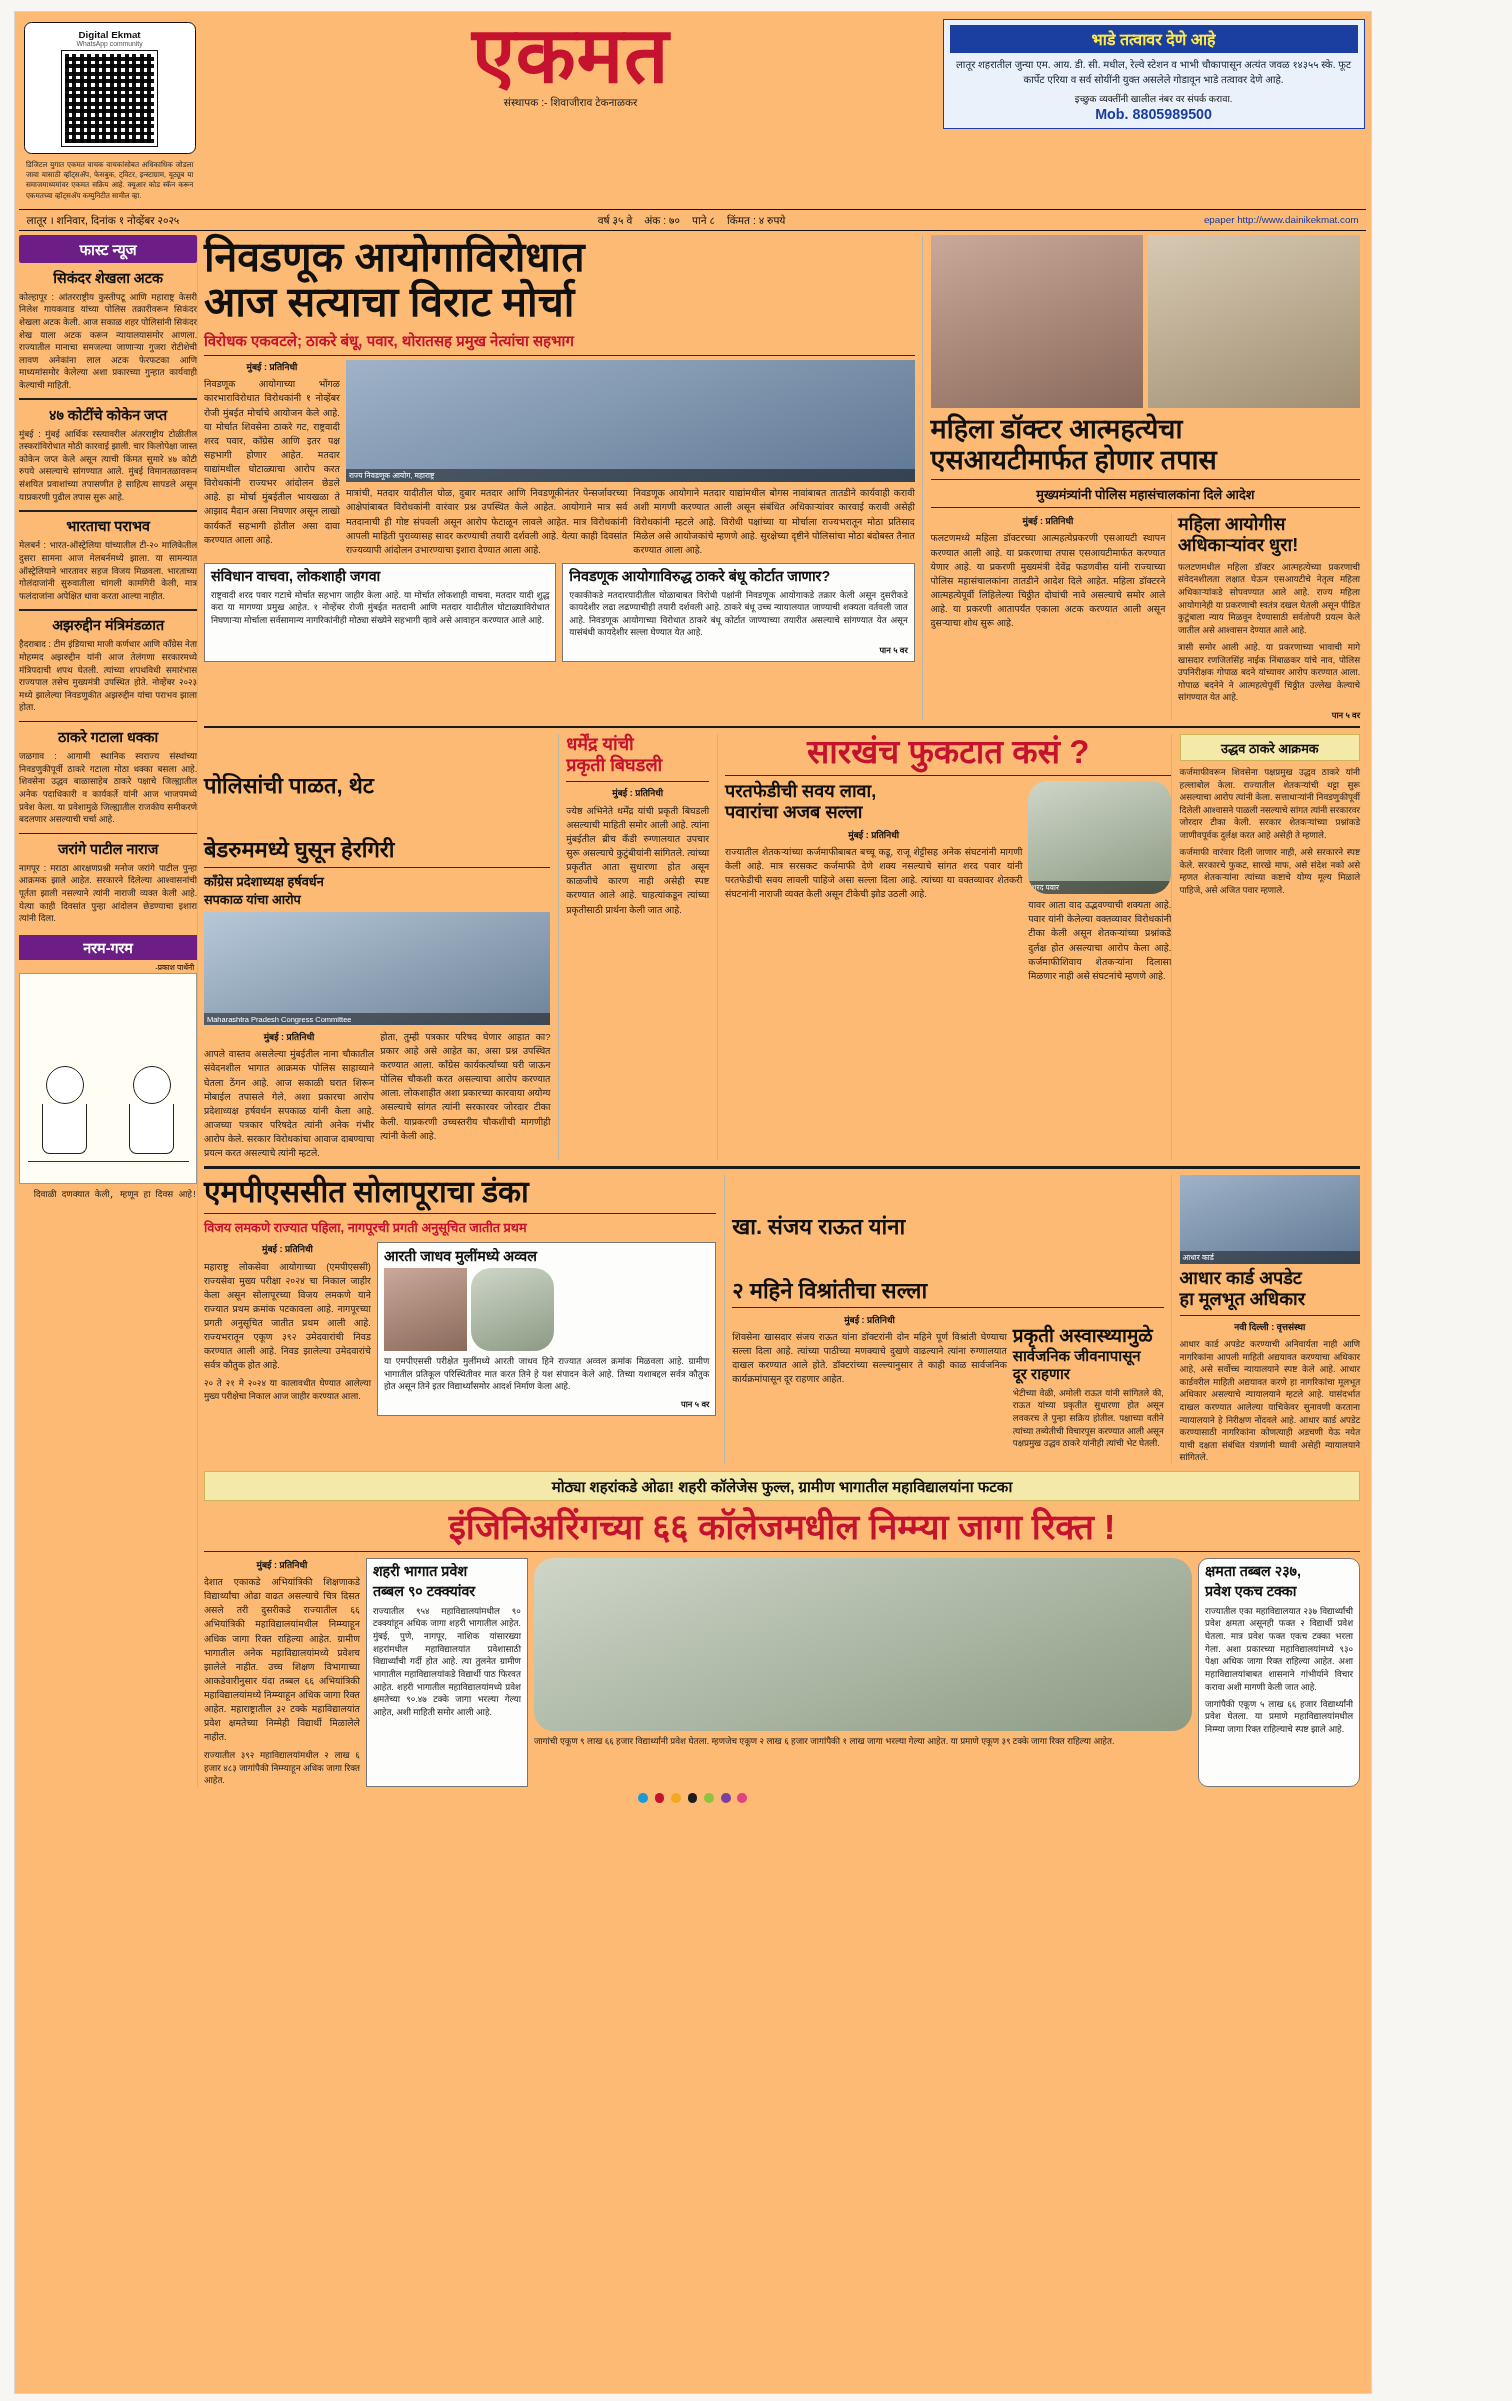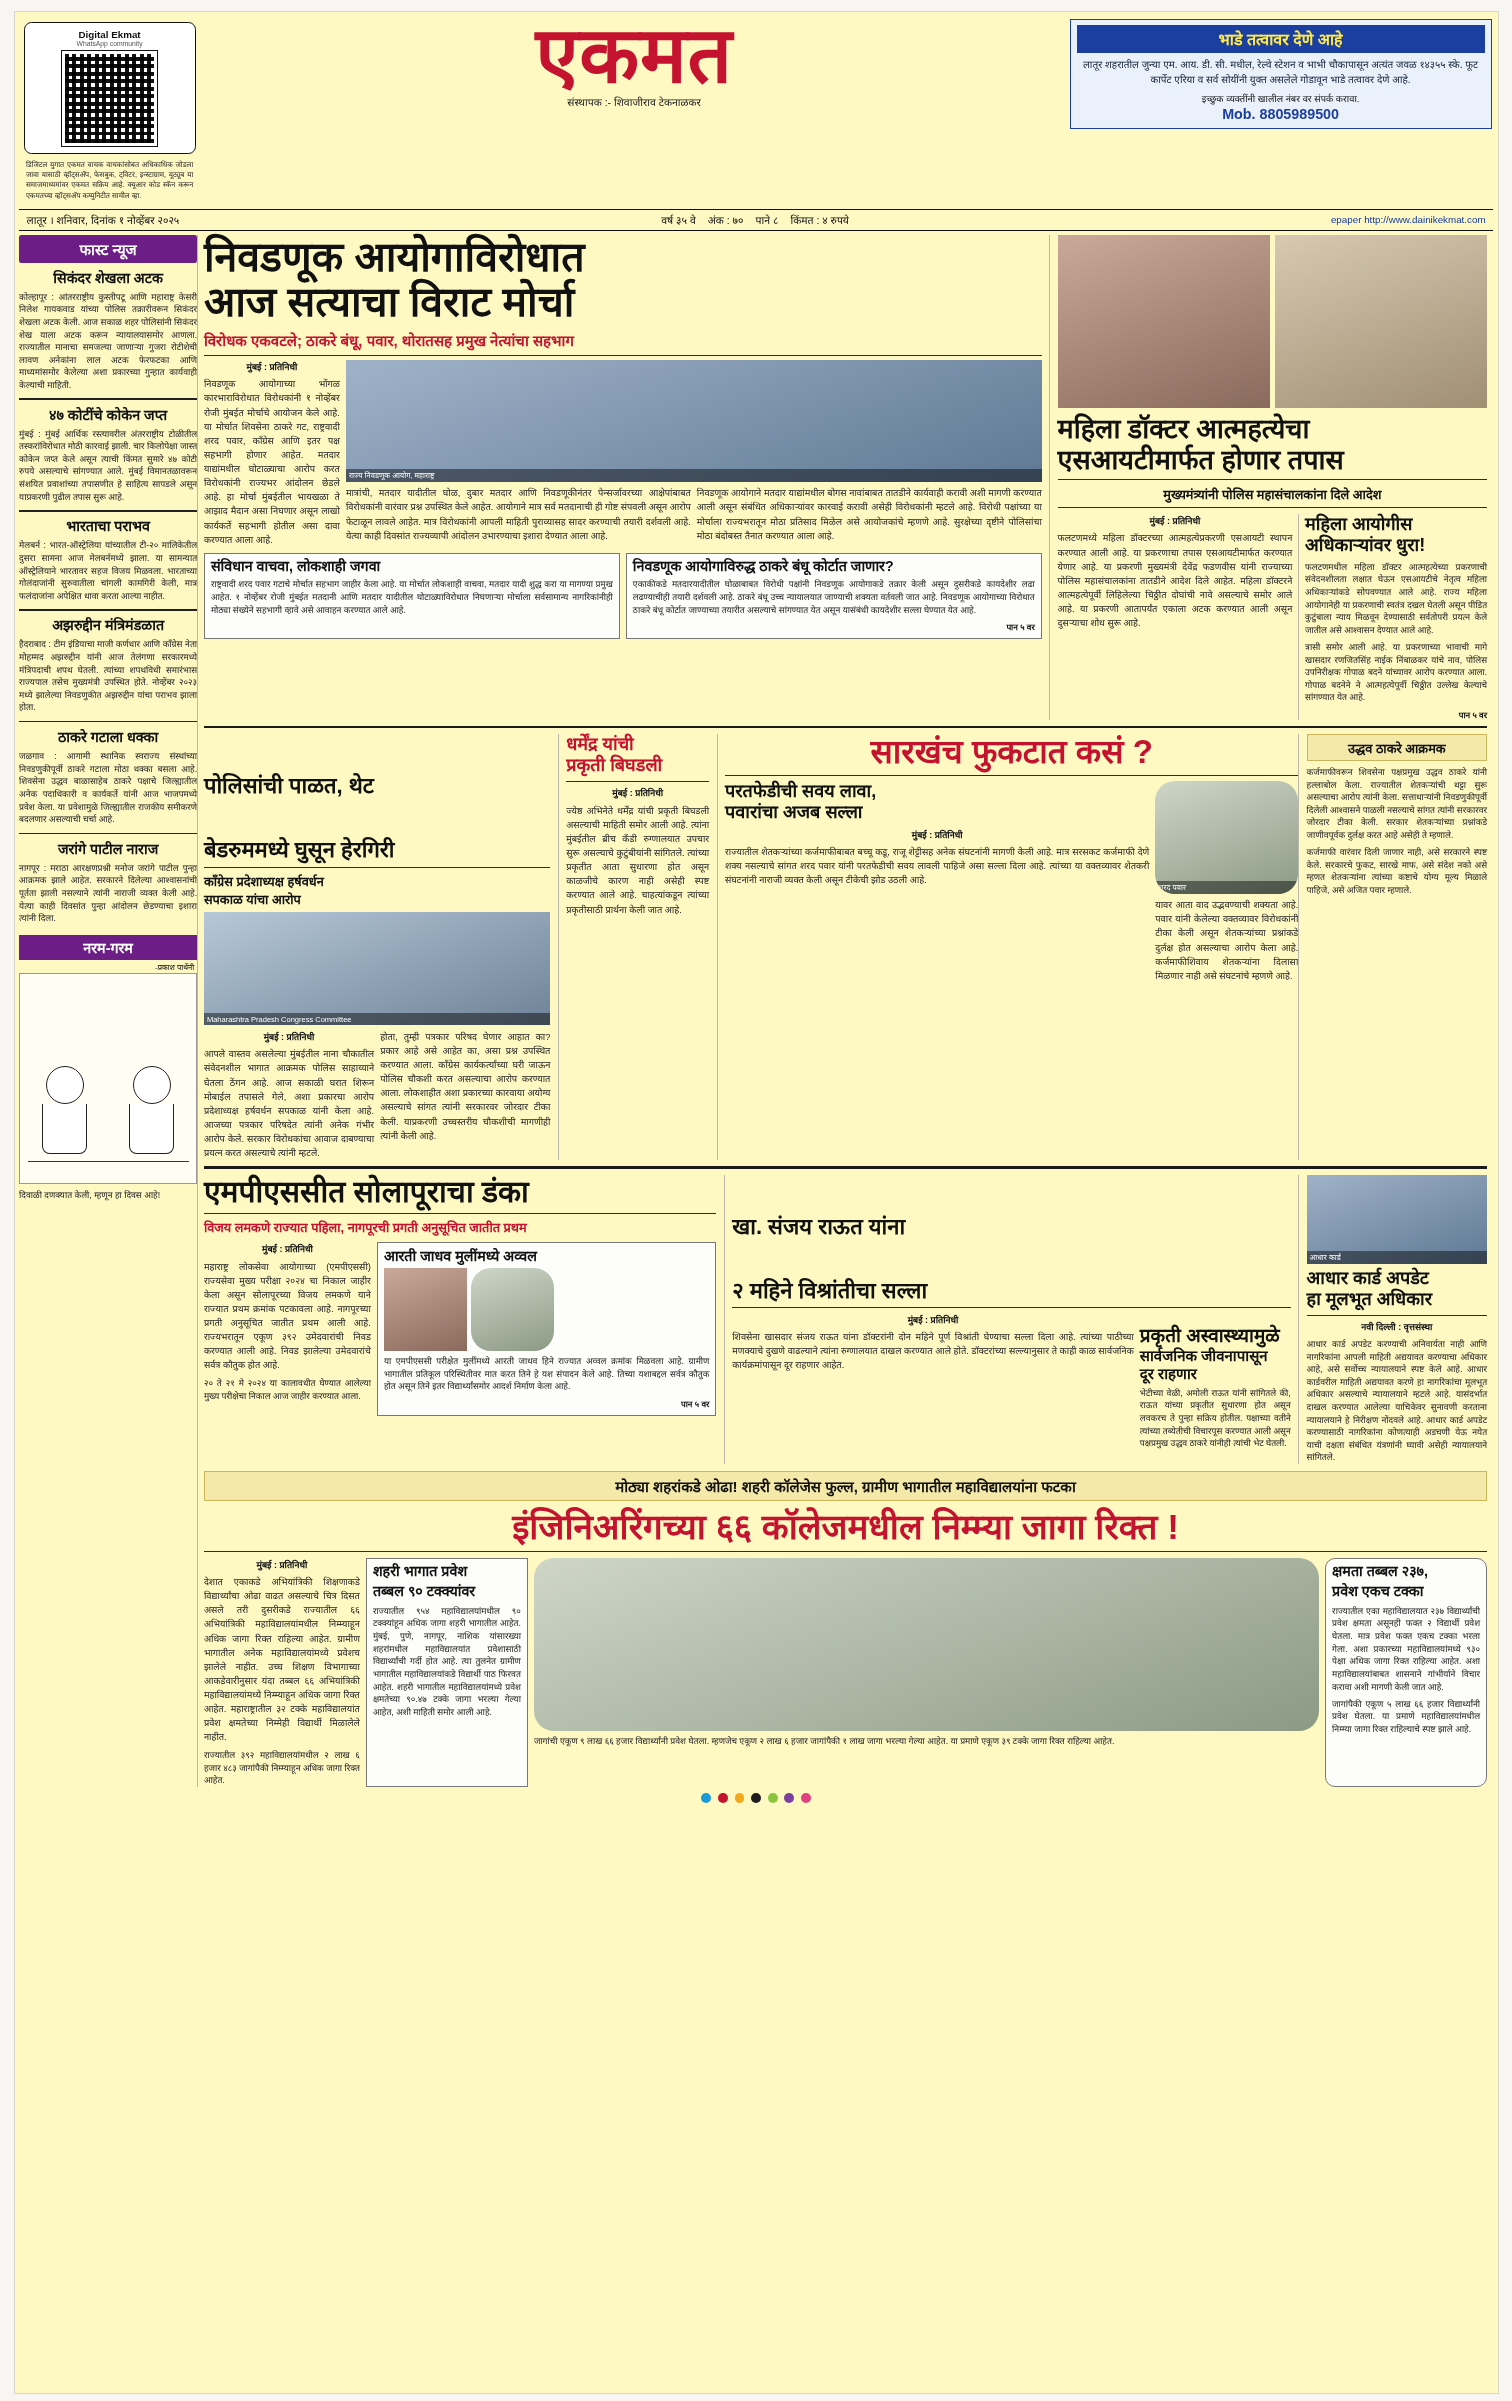--- a/index.html
+++ b/index.html
@@ -8,23 +8,23 @@
     background: #ffffff;
     font-family: "Liberation Sans", sans-serif;
   }
   body {
     width: 1512px;
     min-height: 2401px;
     padding: 10.5px 13.6px 7.5px 13.6px;
     background: #f7f6f2;
   }
   .page {
-    width: 1485px;
+    width: 1358px;
     min-height: 2383px;
-    background: #fef9c3;
+    background: #fdba74;
     border: 0.8px solid #d8d5cc;
     position: relative;
     padding: 4.5px;
   }
 
   
   .row { display: flex; }
   .hr-thin { height: 0.8px; background: #2a2a2a; }
   .hr-thick { height: 2.3px; background: #1b1b1b; }
   .vr { width: 0.8px; background: #b9b6ae; }
@@ -266,21 +266,21 @@
           <div class="c1">
             <div class="head-circ"></div>
               <div class="body-tri"></div>
           </div>
           <div class="c2">
             <div class="head-circ"></div>
               <div class="body-tri"></div>
           </div>
           <div class="ground"></div>
         </div>
-        <div class="caption-small dev mt6" style="text-align:left;">दिवाळी दणक्यात केली, म्हणून हा दिवस आहे!</div>
+        <div class="caption-small dev mt6" style="text-align:right;font-family:Liberation Mono, monospace;">दिवाळी दणक्यात केली, म्हणून हा दिवस आहे!</div>
       </div>
     </div>
 
     <div class="vr"></div>
 
     <div class="col-main">
 
       <div class="row">
 
         <div style="flex:1;padding-right:7.5px;">

